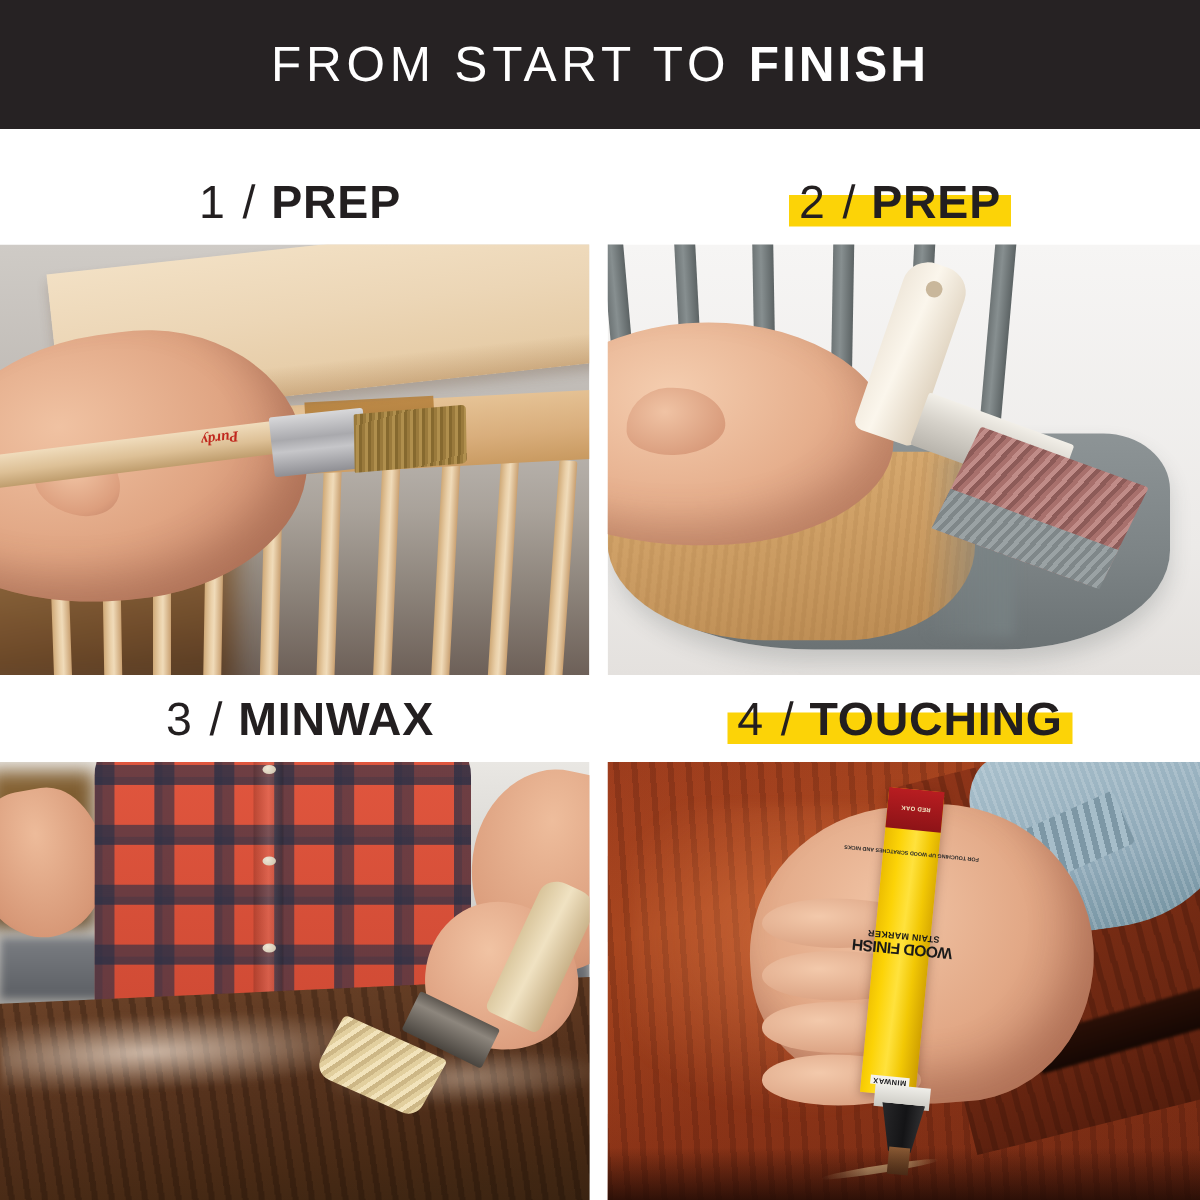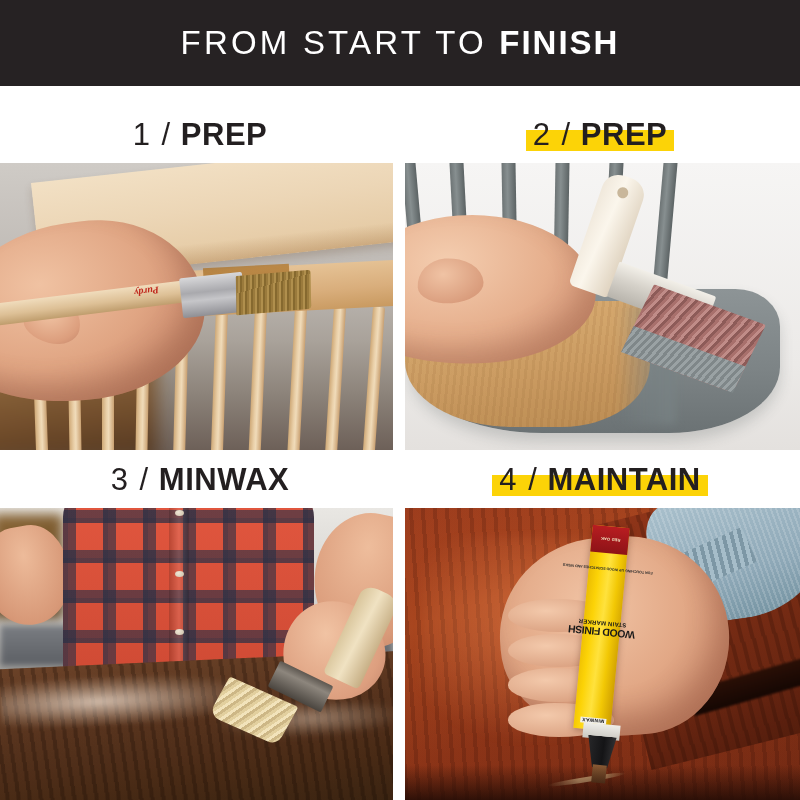--- a/index.html
+++ b/index.html
@@ -495,21 +495,21 @@
       <span class="txt step-sep">/</span>
       <span class="txt step-name">MINWAX</span>
     </div>
   </div>
 
   <div class="label-row r4">
     <div class="step-label">
       <span class="hl"></span>
       <span class="txt step-num">4</span>
       <span class="txt step-sep">/</span>
-      <span class="txt step-name">MAINTAIN</span>
+      <span class="txt step-name">TOUCHING</span>
     </div>
   </div>
 
   <div class="panel p3">
     <div class="scene">
       <div class="bg"></div>
       <div class="bgwood"></div>
       <div class="bgshelf"></div>
       <div class="armL"></div>
       <div class="shirt">

